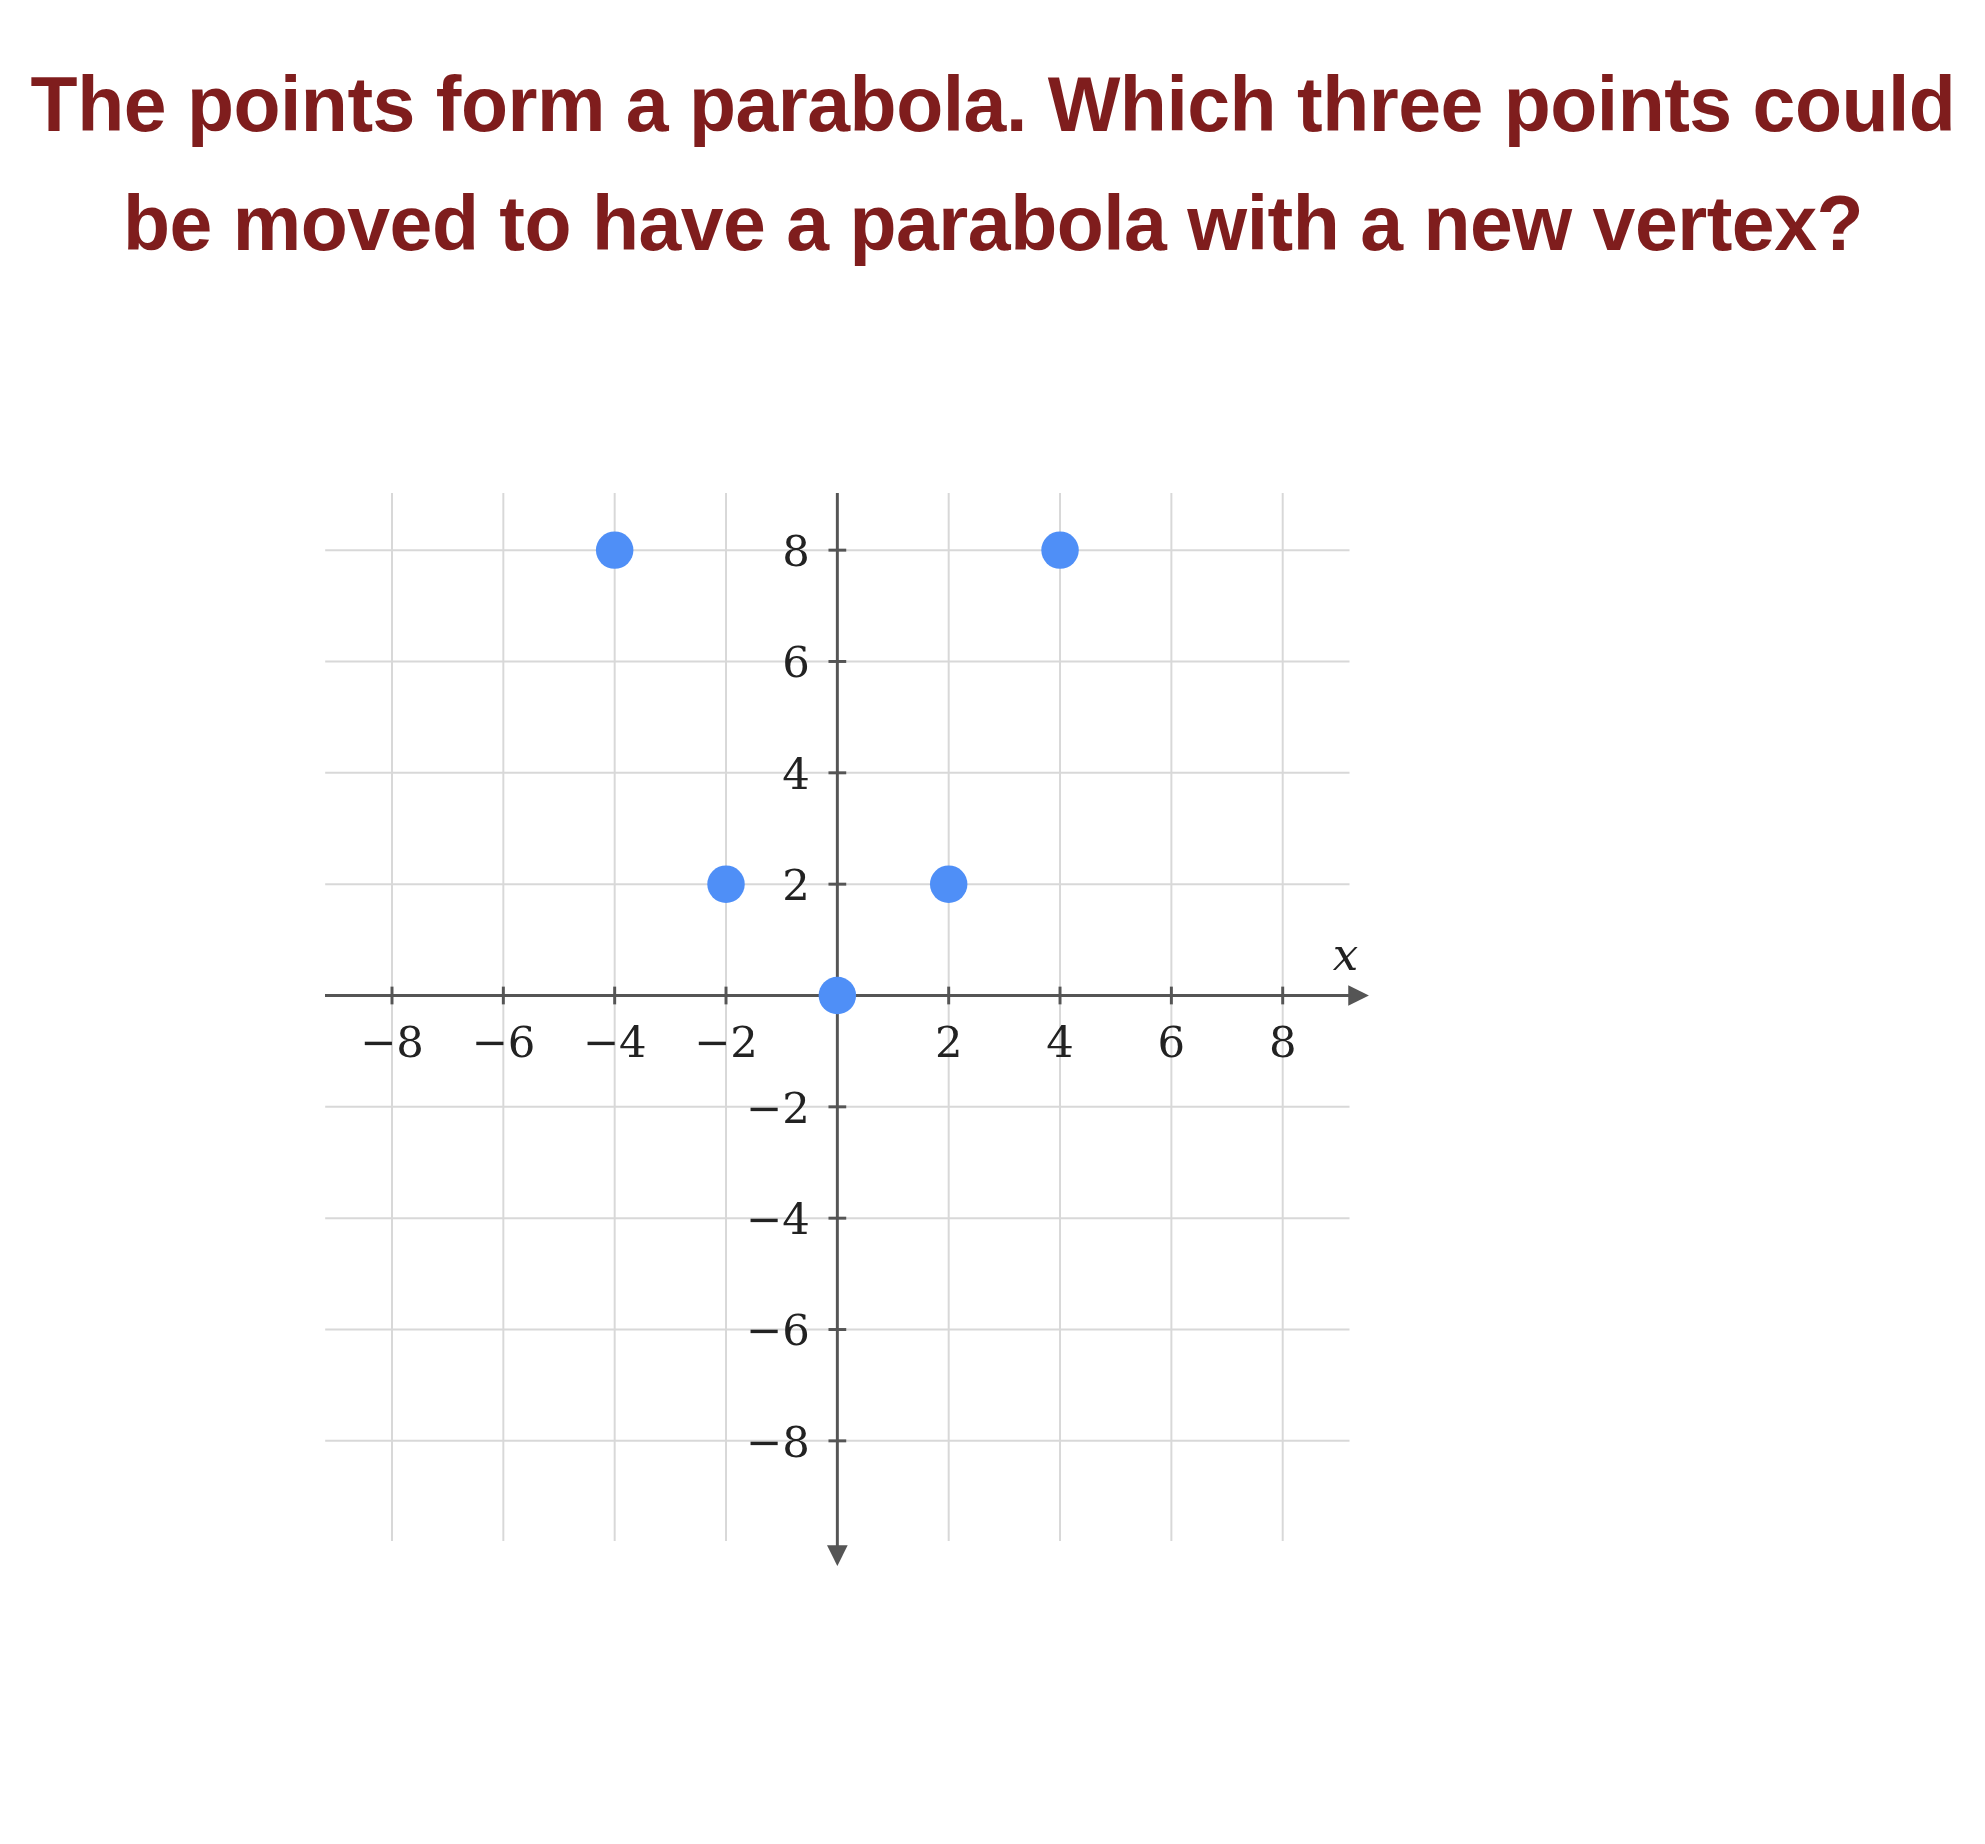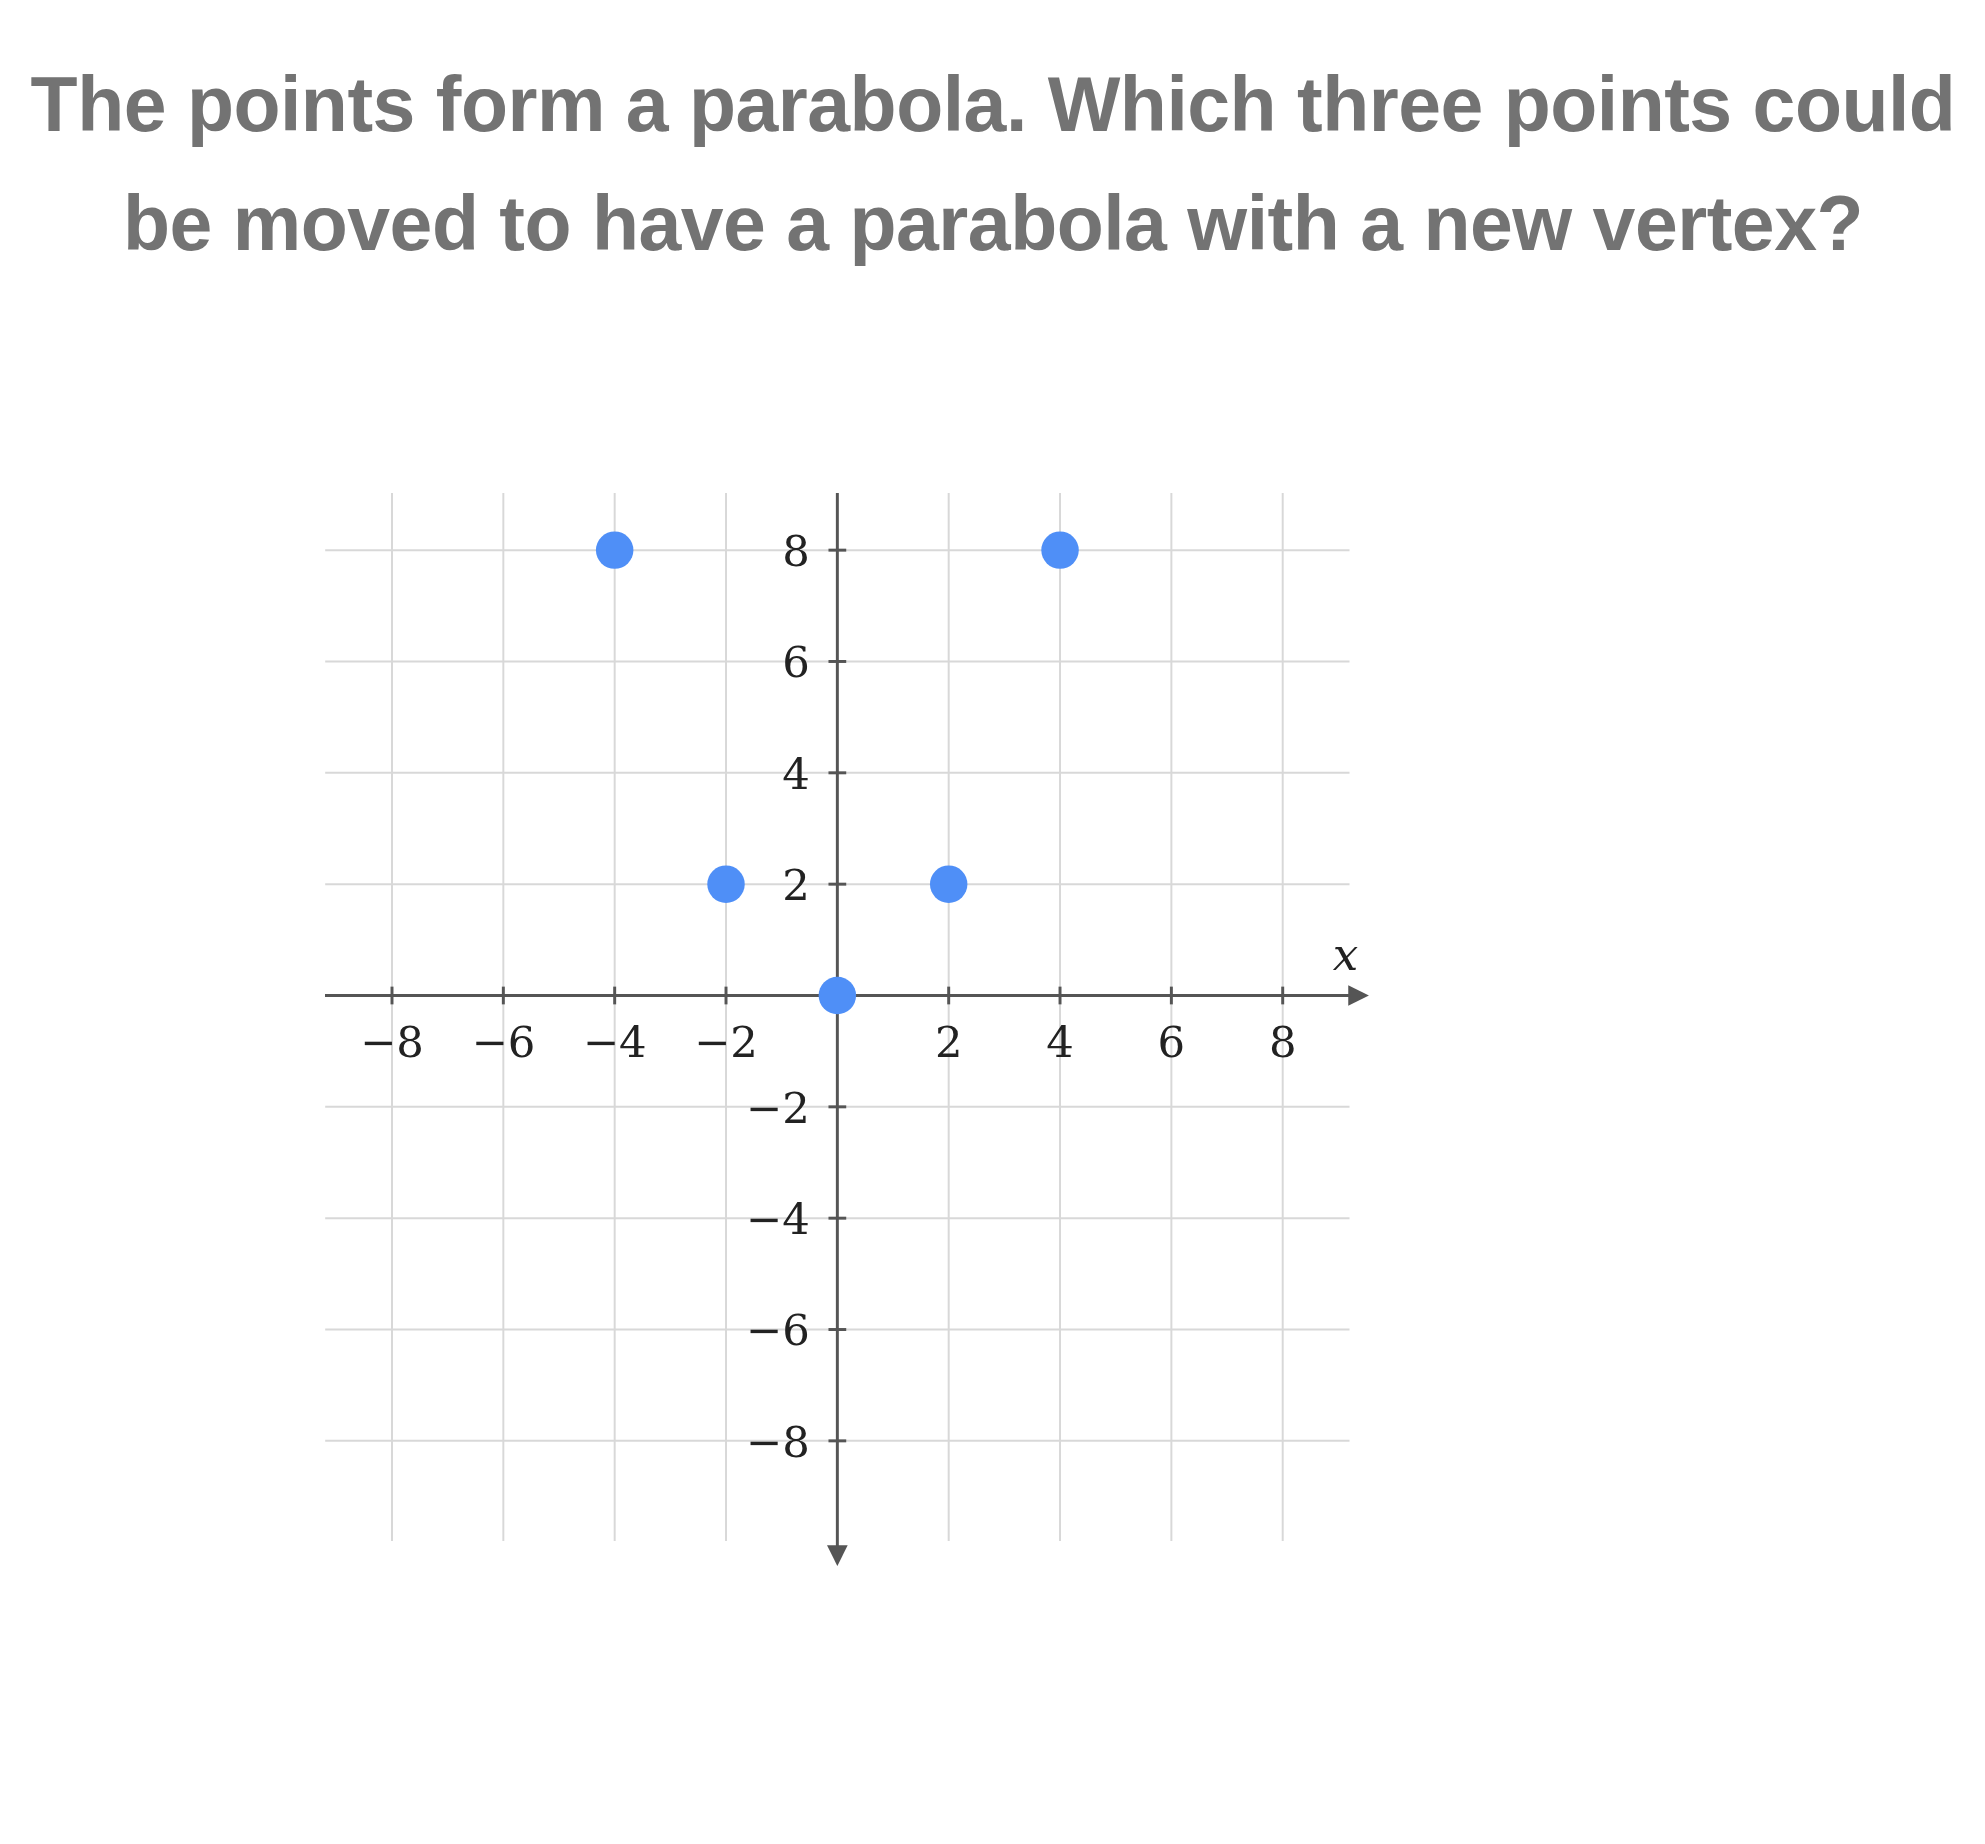--- a/index.html
+++ b/index.html
@@ -22,21 +22,21 @@
   .question {
     position: absolute;
     top: 45px;
     left: 0;
     width: 1986px;
     text-align: center;
     font-size: 77px;
     line-height: 1.55;
     font-weight: bold;
     letter-spacing: -0.5px;
-    color: #737373;
+    color: #7f1d1d;
     padding: 0 2px;
     box-sizing: border-box;
   }
   .graph-wrap {
     position: absolute;
     top: 493px;
     left: 325px;
     width: 1340px;
     height: 1340px;
   }

